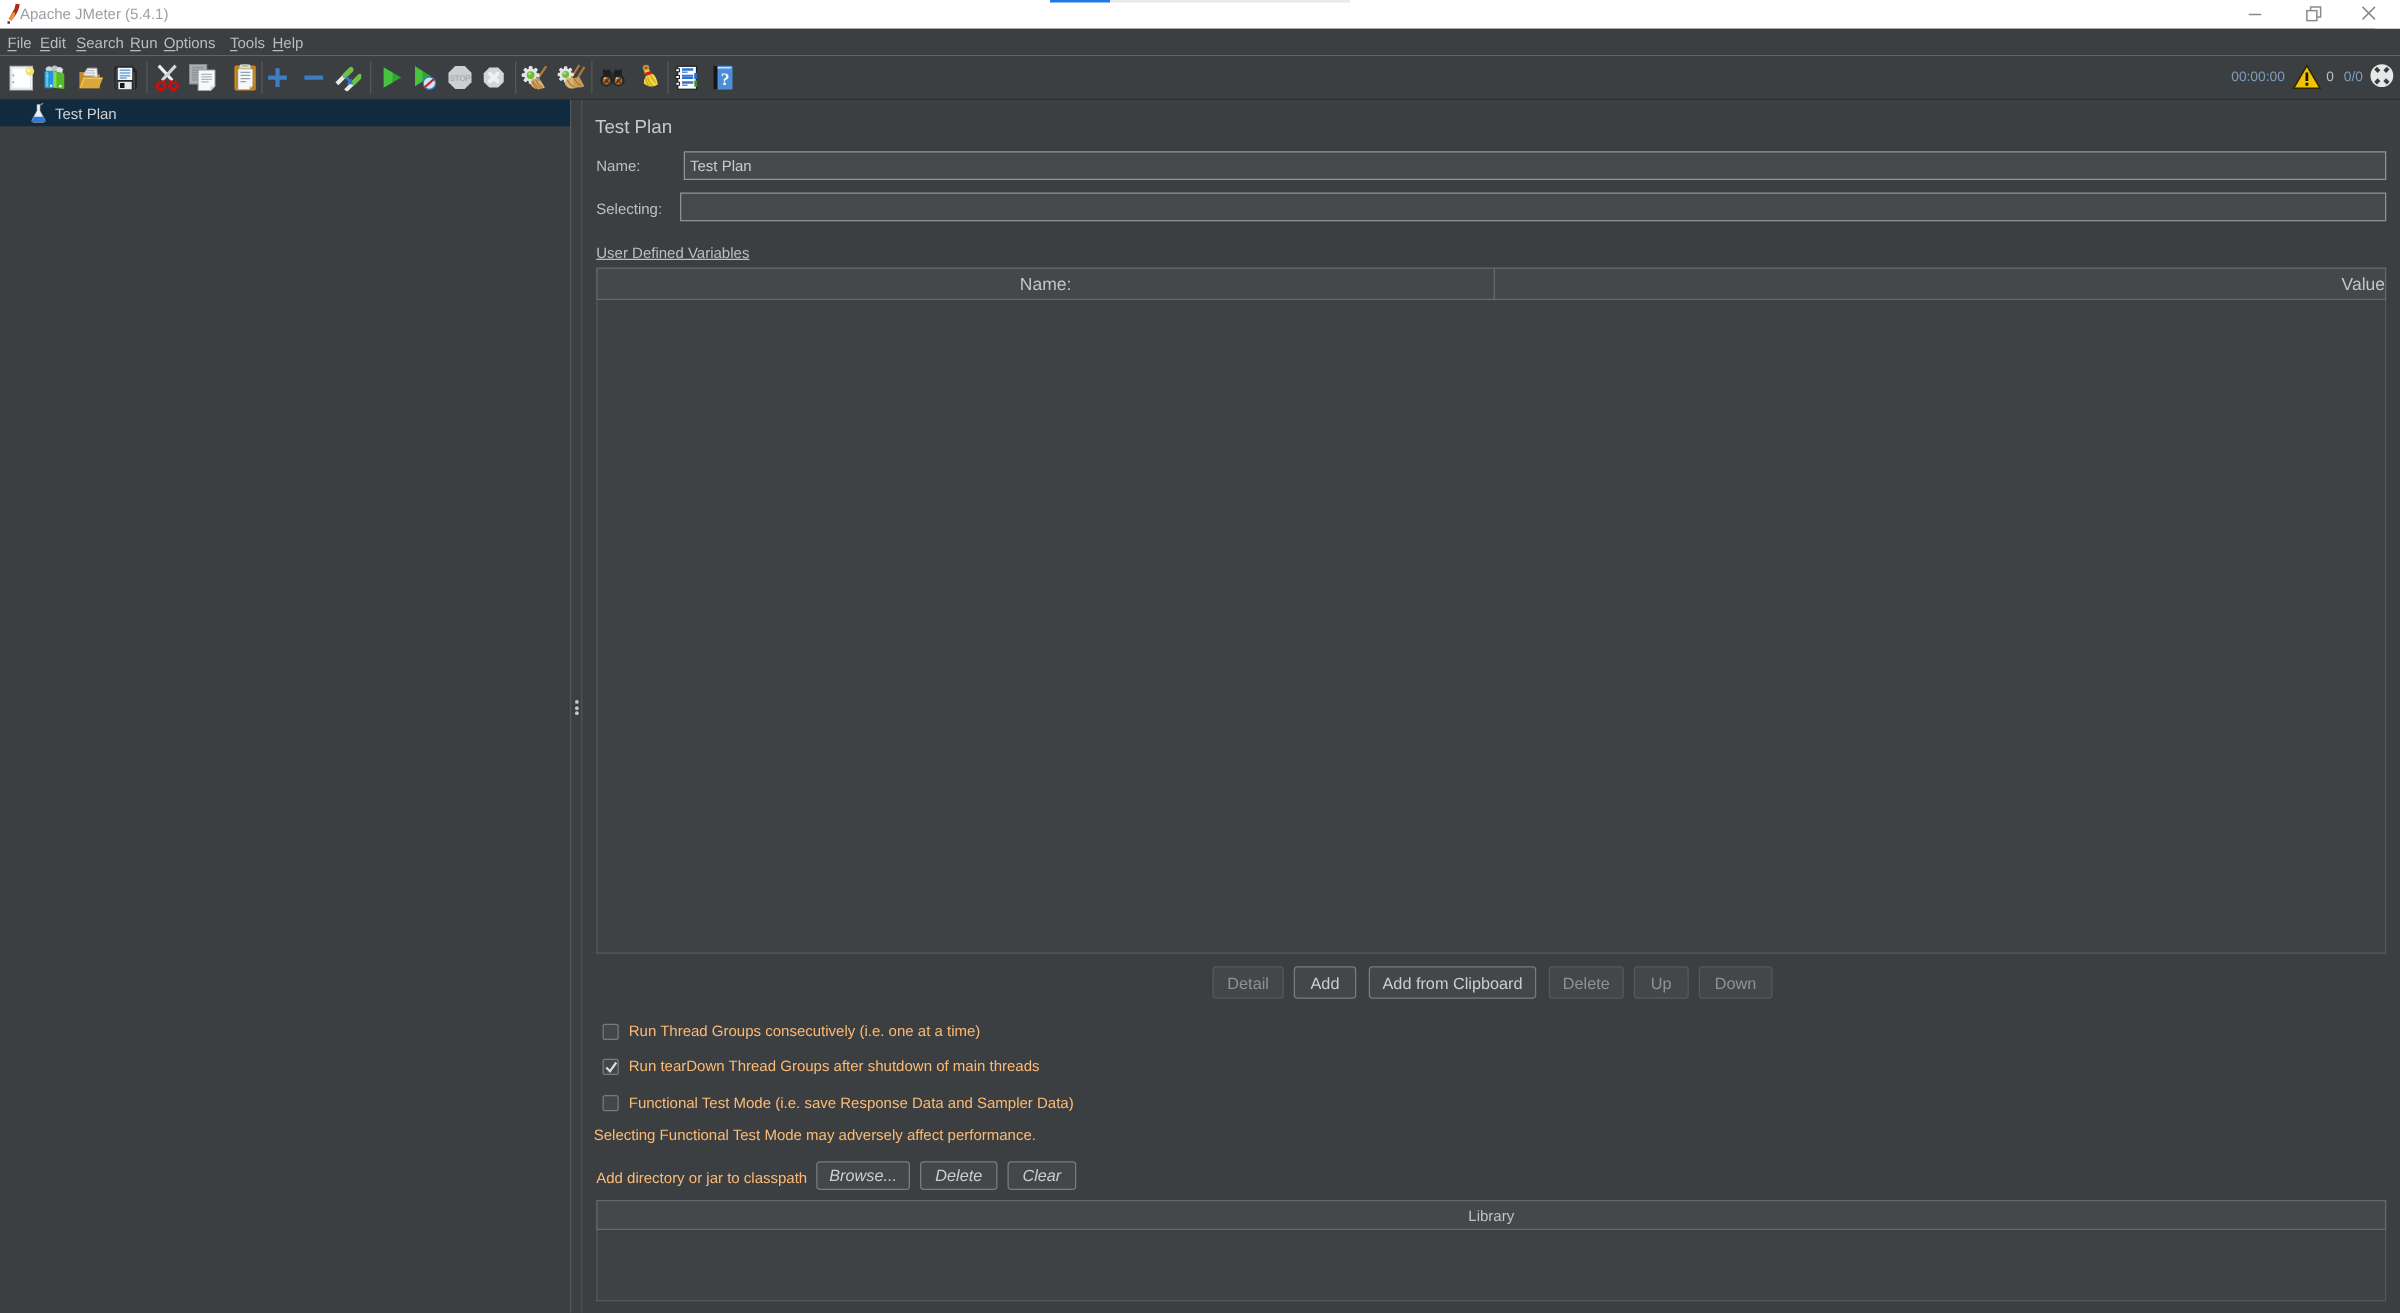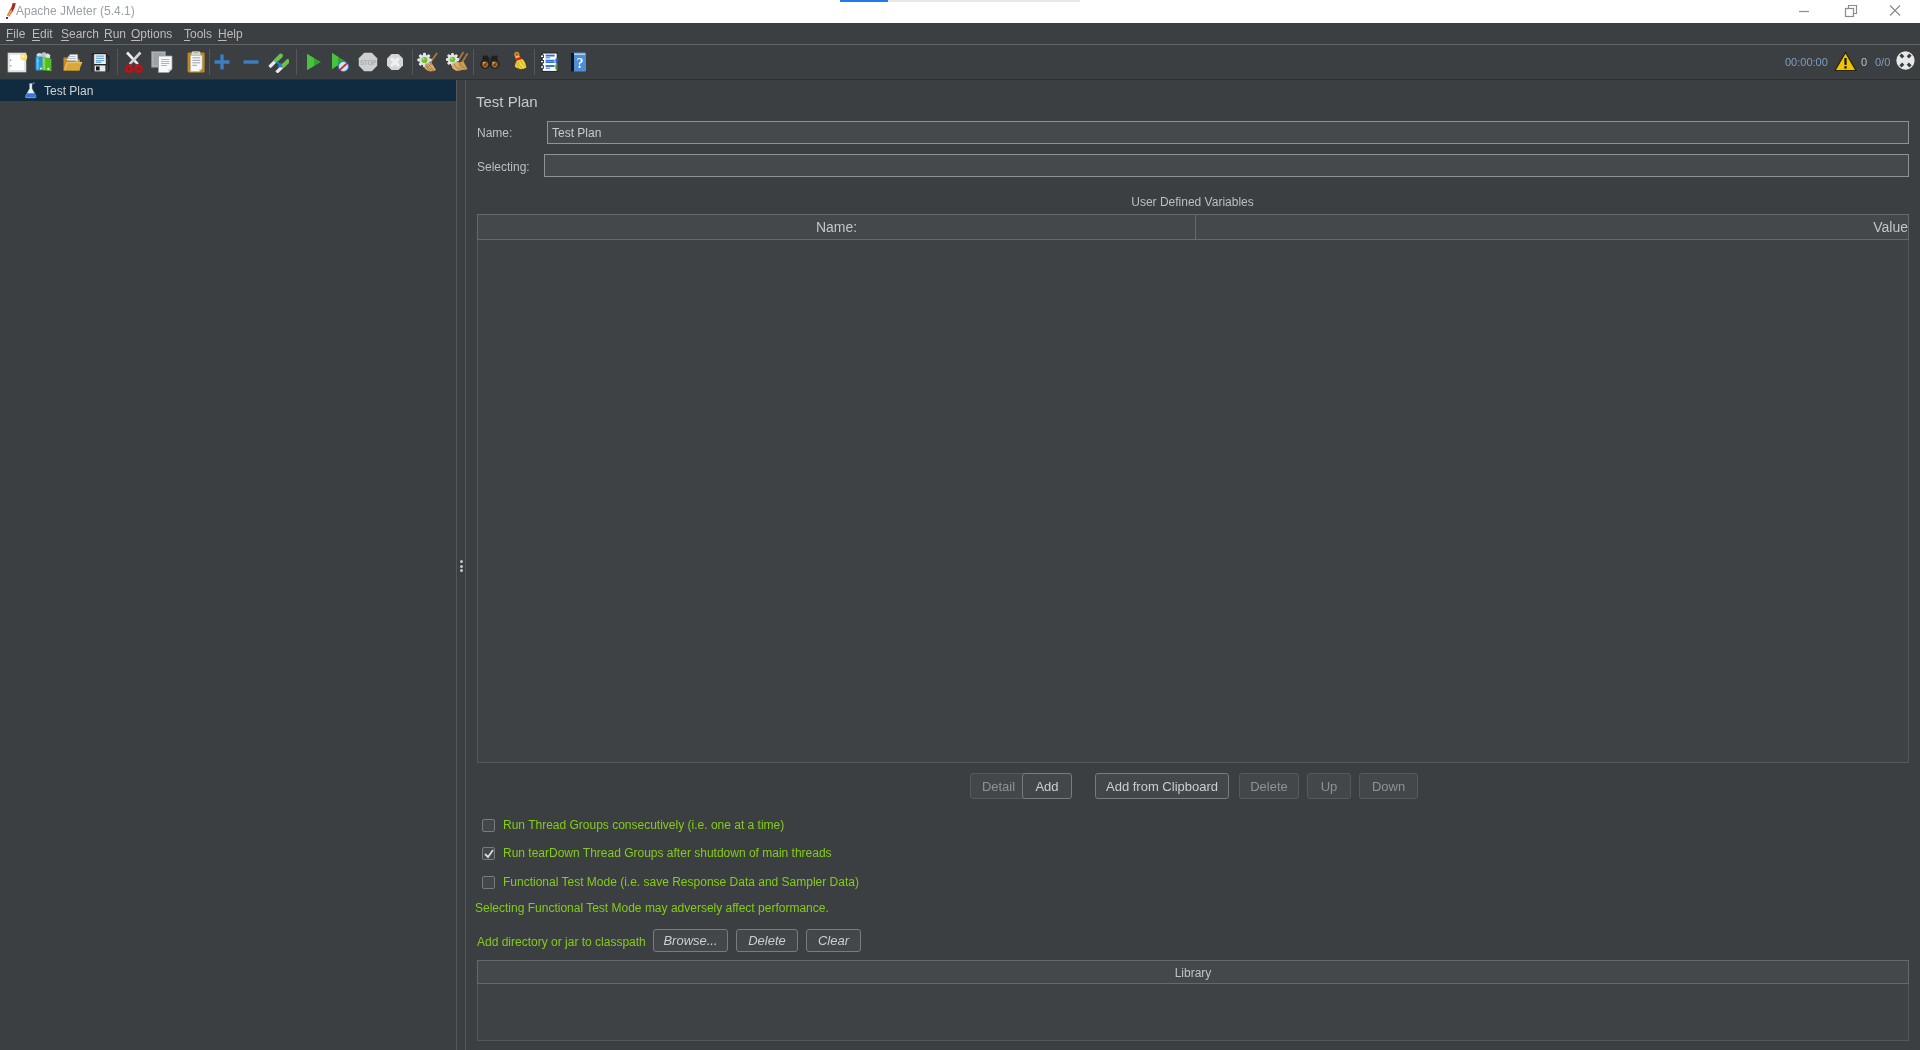--- a/index.html
+++ b/index.html
@@ -32,40 +32,40 @@
   
   #split1{position:absolute;top:80px;left:456px;width:1px;height:970px;background:#55585a;}
   #split2{position:absolute;top:80px;left:465px;width:1px;height:970px;background:#55585a;}
   .splitdot{position:absolute;left:460px;width:3px;height:3px;border-radius:1.5px;background:#c4c6c7;}
   
   #rpanel{position:absolute;top:80px;left:466px;width:1454px;height:970px;background:#3c3f41;}
   #heading{position:absolute;left:10px;top:13px;font-size:15px;color:#c7c9cb;}
   .lbl{position:absolute;color:#bdbfc1;font-size:12px;}
   .field{position:absolute;background:#46494b;border:1px solid #8f9394;}
   .field span{position:absolute;left:4px;top:4px;font-size:12px;color:#c9cbcd;}
-  #udv-caption{position:absolute;left:11px;top:115px;width:1431px;text-align:center;
-               color:#bdbfc1;font-size:12px;}
+  #udv-caption{position:absolute;left:11px;top:115px;width:1431px;
+               color:#bdbfc1;font-size:12px;text-decoration:underline;}
   
   #udv-header{position:absolute;left:11px;top:134px;width:1430px;height:24px;
               background:#45484a;border:1px solid #65696b;}
   #udv-header .h1{position:absolute;left:0;top:4px;width:717px;text-align:center;color:#c3c5c7;font-size:14px;}
   #udv-header .h2{position:absolute;left:718px;top:4px;width:712px;text-align:right;color:#c3c5c7;font-size:14px;}
   #udv-hdiv{position:absolute;left:717px;top:0;width:1px;height:24px;background:#65696b;}
   #udv-body{position:absolute;left:11px;top:160px;width:1430px;height:522px;background:#3f4244;
             border:1px solid #55585a;border-top:none;}
   
   .btn{position:absolute;height:24px;border:1px solid #787c7e;background:#43474a;
        color:#ccced0;font-size:13px;text-align:center;border-radius:3px;}
   .btn.dis{border-color:#565a5c;color:#8e9295;}
   .btn.cp{height:21px;}
   .btn.cp span{top:3px;font-style:italic;}
   .btn span{position:relative;top:5px;}
   
   .cb{position:absolute;width:11px;height:11px;border:1px solid #777b7d;background:#43474a;border-radius:2px;}
-  .cbl{position:absolute;color:#84cc16;font-size:12px;}
+  .cbl{position:absolute;color:#fdba74;font-size:12px;}
   
   #lib-header{position:absolute;left:11px;top:880px;width:1430px;height:22px;
               background:#45484a;border:1px solid #65696b;}
   #lib-header span{position:absolute;left:0;top:5px;width:100%;text-align:center;color:#c0c2c4;font-size:12px;}
   #lib-body{position:absolute;left:11px;top:904px;width:1430px;height:56px;background:#3f4244;
             border:1px solid #55585a;border-top:none;}
 </style>
 </head>
 <body>
 <div id="root">
@@ -319,21 +319,21 @@
     <div class="field" style="left:78px;top:74px;width:1363px;height:21px"></div>
     <div id="udv-caption">User Defined Variables</div>
     <div id="udv-header">
         <div class="h1">Name:</div>
         <div class="h2">Value</div>
         <div id="udv-hdiv"></div>
       </div>
     <div id="udv-body"></div>
 
     <div class="btn dis" style="left:504px;top:693px;width:55px"><span>Detail</span></div>
-    <div class="btn" style="left:556px;top:693px;width:48px"><span>Add</span></div>
+    <div class="btn" style="left:569px;top:693px;width:48px"><span>Add</span></div>
     <div class="btn" style="left:629px;top:693px;width:132px"><span>Add from Clipboard</span></div>
     <div class="btn dis" style="left:773px;top:693px;width:58px"><span>Delete</span></div>
     <div class="btn dis" style="left:841px;top:693px;width:42px"><span>Up</span></div>
     <div class="btn dis" style="left:893px;top:693px;width:57px"><span>Down</span></div>
 
     <div class="cb" style="left:16px;top:739px"></div>
     <div class="cbl" style="left:37px;top:738px">Run Thread Groups consecutively (i.e. one at a time)</div>
     <div class="cb" style="left:16px;top:767px;background:#43474a"></div>
     <svg class="abs" style="left:16px;top:767px" width="14" height="14" viewBox="0 0 14 14">
         <path d="M3 7 L6 10 L11 3" stroke="#d8dadb" stroke-width="1.8" fill="none"></path>

